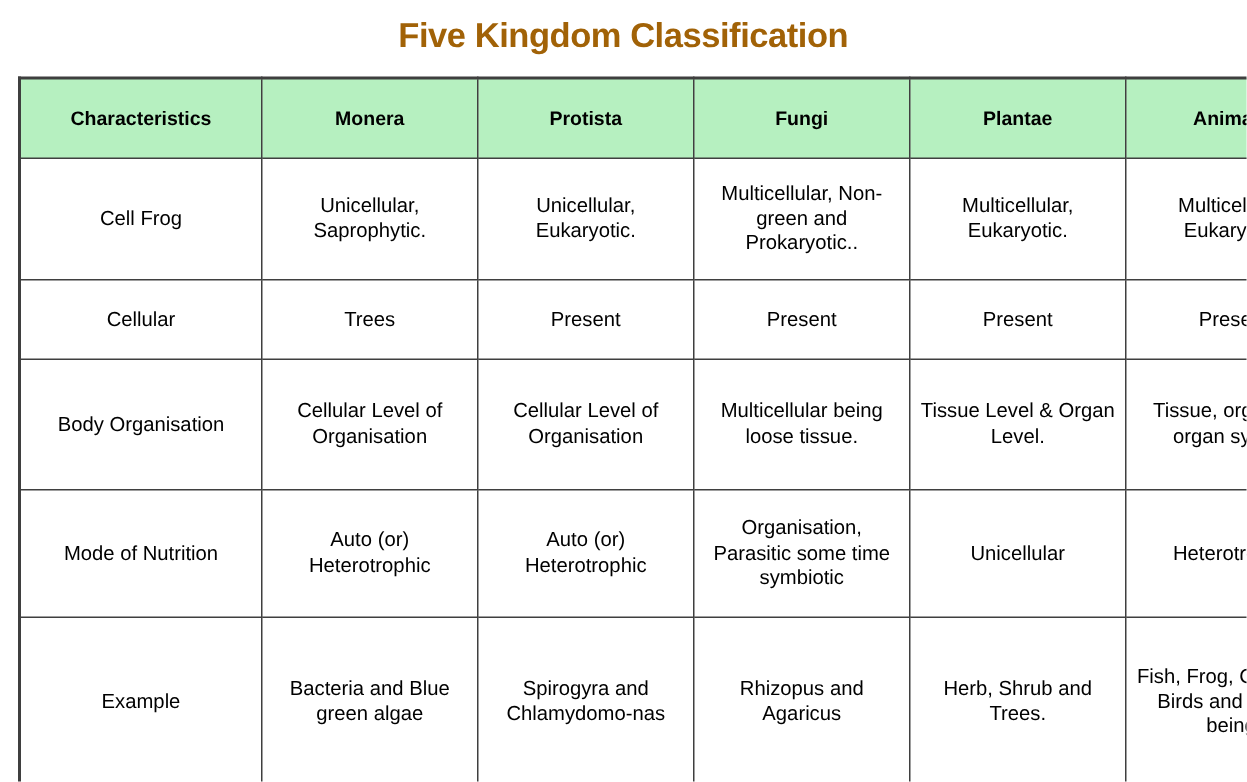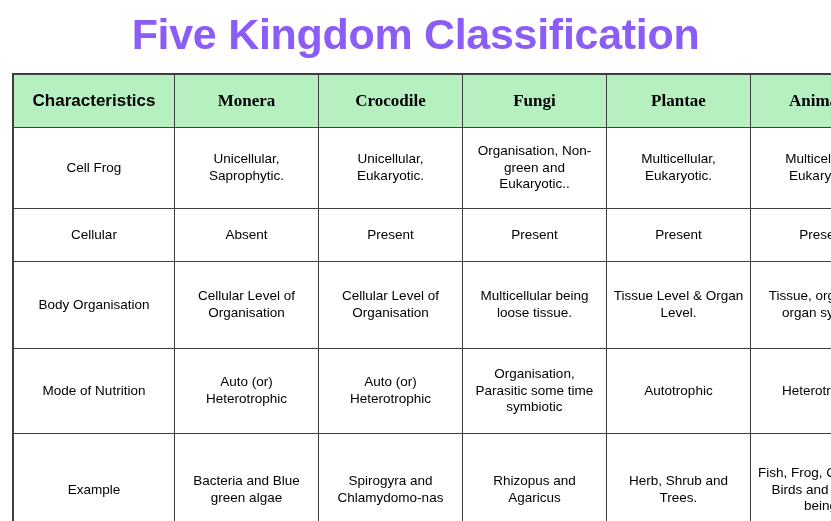--- a/index.html
+++ b/index.html
@@ -15,25 +15,25 @@
     overflow: hidden;
   }
   .page {
     width: 831px;
     height: 521px;
     box-sizing: border-box;
     position: relative;
   }
   .title {
     text-align: center;
-    font-size: 43px;
+    font-size: 23px;
     font-weight: bold;
     letter-spacing: -0.3px;
     margin: 10px 0 14px 0;
-    color: #8b5cf6;
+    color: #a16207;
   }
   .table-wrap {
     padding: 0 12px;
     box-sizing: border-box;
   }
   table.kingdom-table {
     width: 807px;
     border-collapse: collapse;
     table-layout: fixed;
     border: 2px solid #3f3f3f;
@@ -43,85 +43,85 @@
     border: 1.5px solid #3f3f3f;
     text-align: center;
     vertical-align: middle;
     padding: 6px 6px;
     font-size: 13.5px;
     line-height: 1.25;
   }
   table.kingdom-table thead th {
     background: #b6f0c0;
     font-weight: bold;
-    font-size: 17px;
+    font-size: 13px;
     height: 40px;
   }
   table.kingdom-table tbody td {
     background: #ffffff;
     font-weight: normal;
   }
   .col-char { width: 148px; }
-  .col-k { width: 131px; font-family: Liberation Serif, serif; }
+  .col-k { width: 131px; }
   .row-celltype td { height: 68px; }
   .row-nucleus td { height: 40px; }
   .row-body td { height: 74px; }
   .row-nutrition td { height: 72px; }
   .row-example td { height: 100px; }
 </style>
 </head>
 <body>
 
 <div class="page">
 
   <h1 class="title">Five Kingdom Classification</h1>
 
   <div class="table-wrap">
     <table class="kingdom-table">
       <thead>
         <tr>
           <th class="col-char">Characteristics</th>
           <th class="col-k">Monera</th>
-          <th class="col-k">Crocodile</th>
+          <th class="col-k">Protista</th>
           <th class="col-k">Fungi</th>
           <th class="col-k">Plantae</th>
           <th class="col-k">Animalia</th>
         </tr>
       </thead>
       <tbody>
         <tr class="row-celltype">
           <td>Cell Frog</td>
           <td>Unicellular, Saprophytic.</td>
           <td>Unicellular, Eukaryotic.</td>
-          <td>Organisation, Non-green and Eukaryotic..</td>
+          <td>Multicellular, Non-green and Prokaryotic..</td>
           <td>Multicellular, Eukaryotic.</td>
           <td>Multicellular, Eukaryotic.</td>
         </tr>
         <tr class="row-nucleus">
           <td>Cellular</td>
-          <td>Absent</td>
+          <td>Trees</td>
           <td>Present</td>
           <td>Present</td>
           <td>Present</td>
           <td>Present</td>
         </tr>
         <tr class="row-body">
           <td>Body Organisation</td>
           <td>Cellular Level of Organisation</td>
           <td>Cellular Level of Organisation</td>
           <td>Multicellular being loose tissue.</td>
           <td>Tissue Level &amp; Organ Level.</td>
           <td>Tissue, organ and organ system</td>
         </tr>
         <tr class="row-nutrition">
           <td>Mode of Nutrition</td>
           <td>Auto (or) Heterotrophic</td>
           <td>Auto (or) Heterotrophic</td>
           <td>Organisation, Parasitic some time symbiotic</td>
-          <td>Autotrophic</td>
+          <td>Unicellular</td>
           <td>Heterotrophic</td>
         </tr>
         <tr class="row-example">
           <td>Example</td>
           <td>Bacteria and Blue green algae</td>
           <td>Spirogyra and Chlamydomo-nas</td>
           <td>Rhizopus and Agaricus</td>
           <td>Herb, Shrub and Trees.</td>
           <td>Fish, Frog, Crocodile, Birds and human being.</td>
         </tr>

